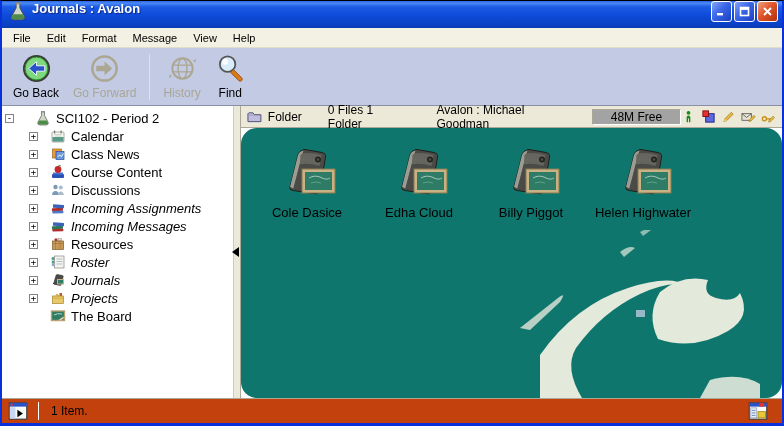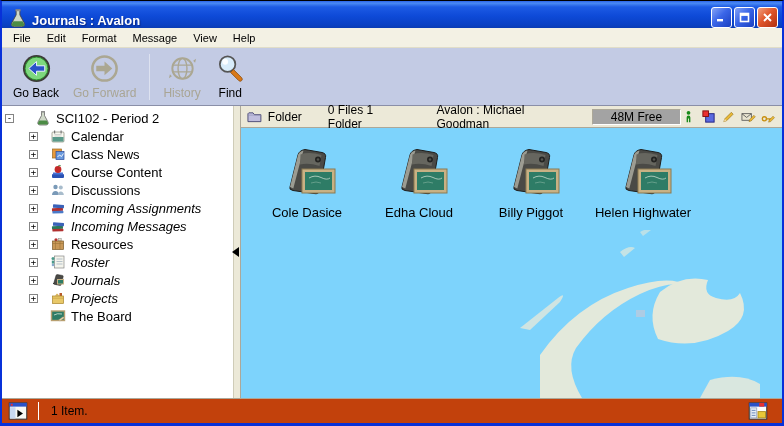--- a/index.html
+++ b/index.html
@@ -3,21 +3,21 @@
 <meta charset="utf-8">
 <style>
   * { box-sizing: border-box; margin: 0; padding: 0; }
   html,body { width:784px; height:426px; overflow:hidden;
     font-family:"Liberation Sans", sans-serif; }
   .window { width:784px; height:426px; display:flex; flex-direction:column;
     border-top:1px solid #000; border-left:2px solid #0831d9; border-right:2px solid #0831d9;
     border-bottom:3px solid #0831d9; background:#fff; }
 
   
-  .titlebar { height:27px; flex:0 0 27px; display:flex; align-items:flex-end; padding:0 4px;
+  .titlebar { height:27px; flex:0 0 27px; display:flex; align-items:flex-start; padding:0 4px;
     background:linear-gradient(180deg,#2a63e8 0%,#4a8af4 8%,#1d5be4 22%,#0e4ad8 55%,#0a41c4 88%,#0a3cb4 100%); }
   .app-icon { width:20px; height:20px; margin:0 4px 0 2px; }
   .title-text { color:#fff; font-size:13px; font-weight:bold; text-shadow:1px 1px 1px #0a2a8a; flex:1; }
   .wbtns { display:flex; gap:2px; }
   .wbtn { width:21px; height:21px; border:1px solid #fff; border-radius:3px;
     background:linear-gradient(135deg,#86a4f6 0%,#3a66e8 45%,#1a3fc0 100%);
     display:flex; align-items:center; justify-content:center; }
   .wbtn.close { background:linear-gradient(135deg,#f0a080 0%,#e0562a 45%,#b03010 100%); }
 
   
@@ -59,22 +59,22 @@
   .mh-folder-icon { width:16px; height:14px; margin-right:6px; }
   .mh-type { margin-right:26px; }
   .mh-count { margin-right:32px; }
   .mh-account { margin-right:22px; }
   .free-box { width:96px; height:16px; background:#a3a3a3; border:1px solid;
     border-color:#aca899 #fff #fff #aca899; text-align:center; font-size:12px; line-height:14px; }
   .mh-spacer { flex:1; }
   .mh-icons { display:flex; align-items:center; gap:5px; }
   .mh-icons svg { width:15px; height:15px; }
 
-  .content { flex:1; position:relative; background:#7dd3fc; overflow:hidden;
-    display:flex; align-items:flex-start; padding:18px 0 0 10px; }
+  .content { flex:1; position:relative; background:#0f766e; overflow:hidden;
+    display:flex; align-items:flex-start; padding:18px 0 0 10px;border-radius:16px; }
   .jcell { width:112px; display:flex; flex-direction:column; align-items:center; z-index:1; }
   .jicon { width:58px; height:56px; }
   .jname { font-size:13px; color:#000; margin-top:3px; white-space:nowrap; }
   .watermark { position:absolute; right:0; bottom:0; z-index:0; pointer-events:none; }
 
   
   .statusbar { height:25px; flex:0 0 25px; background:#c2410c; border-top:1px solid #aca899;
     display:flex; align-items:center; font-size:12px; }
   .sb-icon { width:20px; height:20px; margin-left:6px; }
   .sb-sep { width:1px; height:18px; background:#aca899; border-right:1px solid #fff; margin:0 12px 0 10px; }

